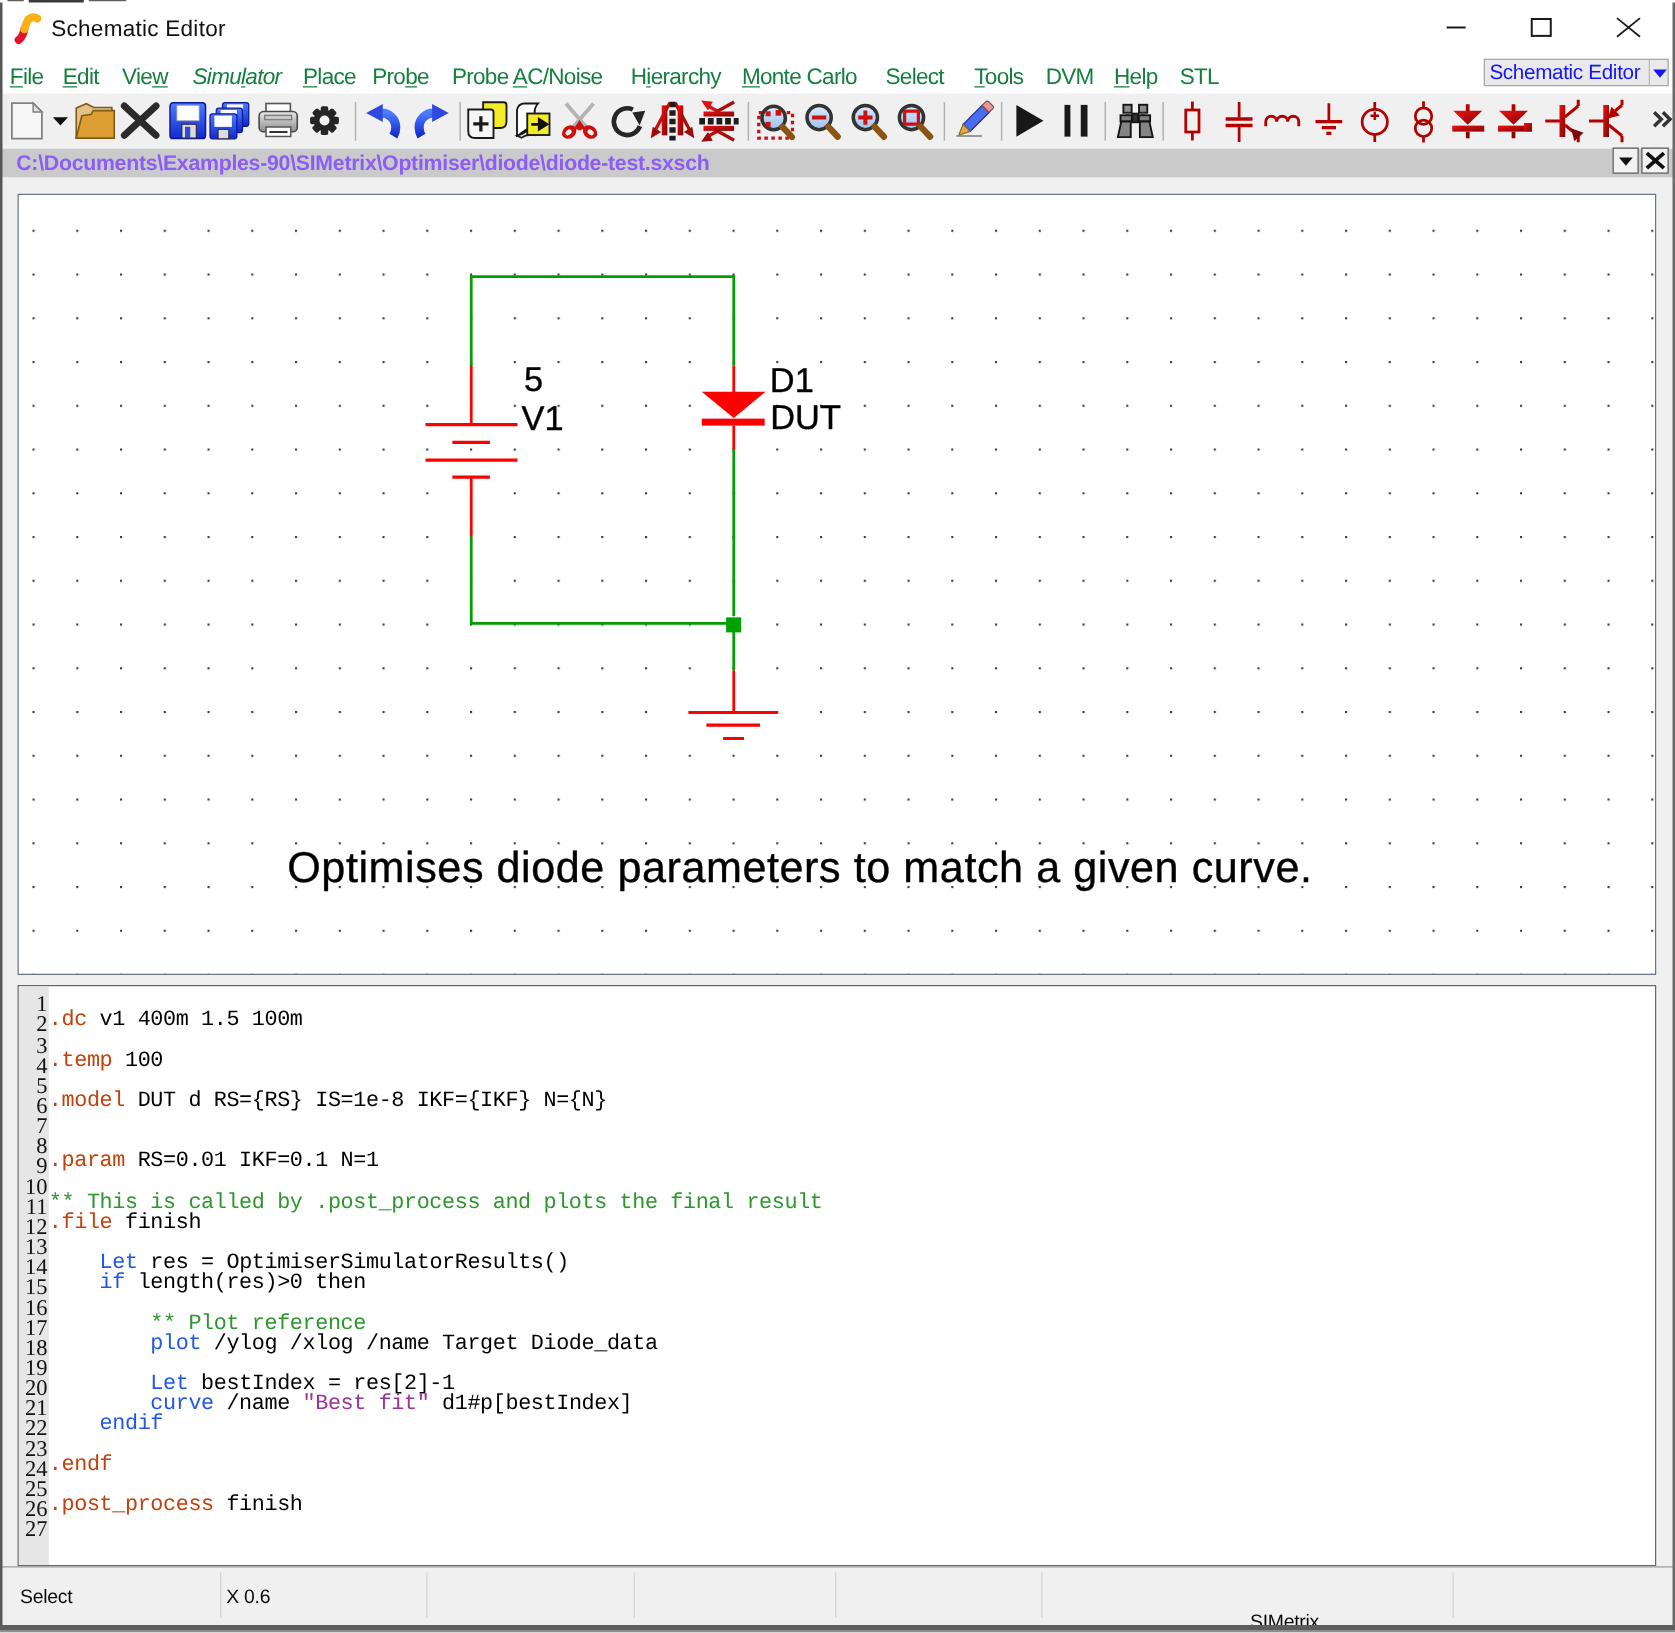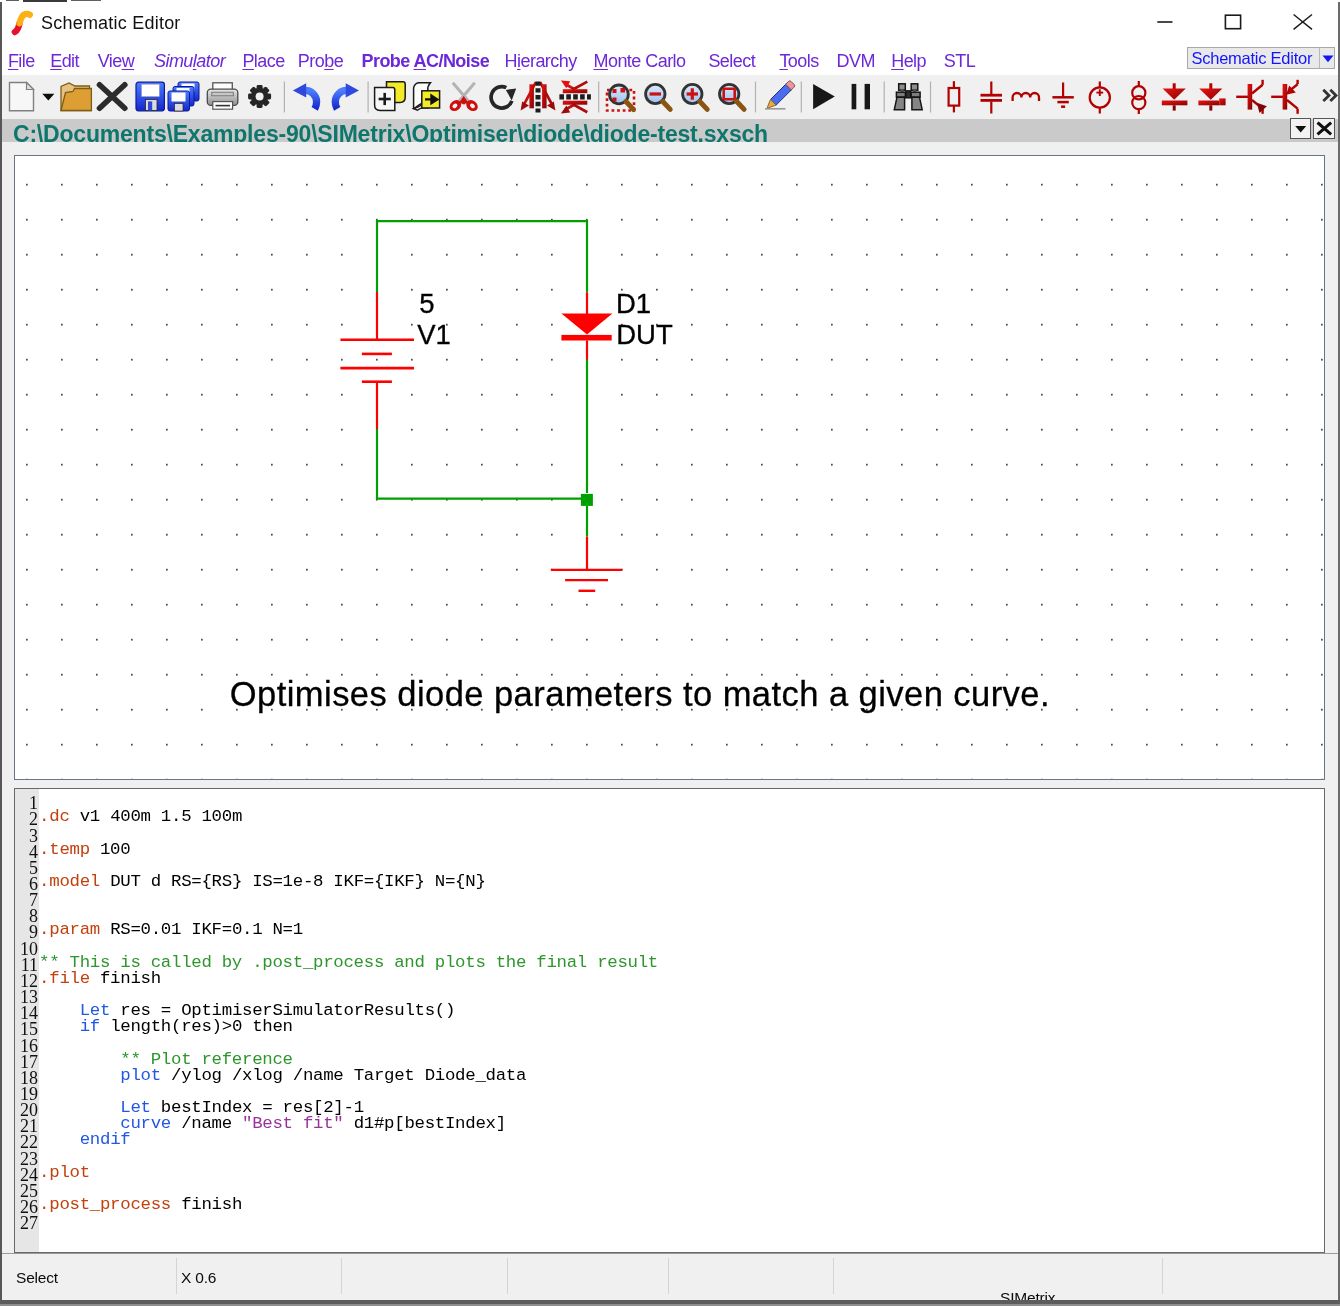--- a/index.html
+++ b/index.html
@@ -2,25 +2,25 @@
 <html><head>
 <meta charset="utf-8">
 <style>
   html,body{margin:0;padding:0;}
   body{width:1340px;height:1306px;position:relative;overflow:hidden;
        background:#f0f0f0;font-family:"Liberation Sans",sans-serif;}
   .abs{position:absolute;}
   
   #titlebar{left:0;top:0;width:1340px;height:45px;background:#ffffff;}
   #menubar{left:0;top:45px;width:1340px;height:30px;background:#ffffff;}
-  .mi{position:absolute;top:51.2px;font-size:18px;letter-spacing:-0.55px;color:#6d28d9;white-space:pre;}
+  .mi{position:absolute;top:51.2px;font-size:18px;letter-spacing:-0.55px;color:#15803d;white-space:pre;}
   .mi u{text-decoration:underline;text-underline-offset:2px;}
   #toolbar{left:0;top:75px;width:1340px;height:44px;background:#f0f0f0;}
   #pathbar{left:0;top:119px;width:1340px;height:22.5px;background:#cacaca;}
-  #pathtext{font-size:23px;font-weight:bold;letter-spacing:-0.2px;color:#0f766e;white-space:pre;}
+  #pathtext{font-size:17px;font-weight:bold;letter-spacing:-0.2px;color:#8b5cf6;white-space:pre;}
   #mdi{left:0;top:141.5px;width:1340px;height:1111.5px;background:#f0f0f0;}
   #schframe{left:14px;top:155px;width:1311px;height:625px;border:1px solid #6a7584;background:#fff;box-sizing:border-box;overflow:hidden;}
   #netframe{left:14px;top:788px;width:1311px;height:465px;border:1px solid #686868;background:#fff;box-sizing:border-box;overflow:hidden;}
   #gutter{left:0;top:0;width:24px;height:463px;background:#e6e6e6;}
   #nums{right:1286.5px;top:4.7px;width:60px;text-align:right;font-family:"Liberation Serif",serif;
         font-size:18px;line-height:16.15px;color:#111;white-space:pre;}
   #code{left:24.1px;top:4.2px;font-family:"Liberation Mono",monospace;font-size:17.4px;
         line-height:16.15px;letter-spacing:-0.29px;color:#000;white-space:pre;}
   .kr{color:#c2410c;} .kb{color:#2257e6;} .kg{color:#2d962d;} .ks{color:#993399;}
   #statusbar{left:0;top:1253px;width:1340px;height:46px;background:#f0f0f0;border-top:1px solid #9a9a9a;box-sizing:border-box;}
@@ -52,21 +52,21 @@
 </svg>
 <div class="abs" style="left:41px;top:13.0px;font-size:18px;letter-spacing:0.22px;color:#111;">Schematic Editor</div>
 
 <div id="menubar" class="abs"></div>
 <div class="mi" style="left:7.9px;"><u>F</u>ile</div>
 <div class="mi" style="left:50.2px;"><u>E</u>dit</div>
 <div class="mi" style="left:97.7px;">Vie<u>w</u></div>
 <div class="mi" style="left:154px;font-style:italic;">Simu<u>l</u>ator</div>
 <div class="mi" style="left:242.4px;"><u>P</u>lace</div>
 <div class="mi" style="left:297.8px;">Pro<u>b</u>e</div>
-<div class="mi" style="left:361.5px;font-weight:bold;">Probe <u>A</u>C/Noise</div>
+<div class="mi" style="left:361.5px;">Probe <u>A</u>C/Noise</div>
 <div class="mi" style="left:504.6px;">H<u>i</u>erarchy</div>
 <div class="mi" style="left:593.5px;"><u>M</u>onte Carlo</div>
 <div class="mi" style="left:708.4px;">Select</div>
 <div class="mi" style="left:779.4px;"><u>T</u>ools</div>
 <div class="mi" style="left:836.6px;">DVM</div>
 <div class="mi" style="left:891.2px;"><u>H</u>elp</div>
 <div class="mi" style="left:943.8px;">STL</div>
 
 <div class="abs" style="left:1187px;top:47px;width:147.6px;height:21.5px;background:#e9e9e9;border:1px solid #a8a8a8;box-sizing:border-box;"></div>
 <div class="abs" style="left:1191.5px;top:48.8px;font-size:16.5px;letter-spacing:-0.25px;color:#1414ff;">Schematic Editor</div>
@@ -439,21 +439,21 @@
     <span class="kb">Let</span> res = OptimiserSimulatorResults()
     <span class="kb">if</span> length(res)&gt;0 then
 
         <span class="kg">** Plot reference</span>
         <span class="kb">plot</span> /ylog /xlog /name Target Diode_data
 
         <span class="kb">Let</span> bestIndex = res[2]-1
         <span class="kb">curve</span> /name <span class="ks">"Best fit"</span> d1#p[bestIndex]
     <span class="kb">endif</span>
 
-<span class="kr">.plot</span>
+<span class="kr">.endf</span>
 
 <span class="kr">.post_process</span> finish
 </div>
 </div>
 
 <div id="statusbar" class="abs"></div>
 <div class="st" style="left:16px;">Select</div>
 <div class="st" style="left:181px;">X 0.6</div>
 <div class="st" style="left:1000px;margin-top:20px;">SIMetrix</div>
 <div class="sep" style="left:176px;top:1258px;"></div>

